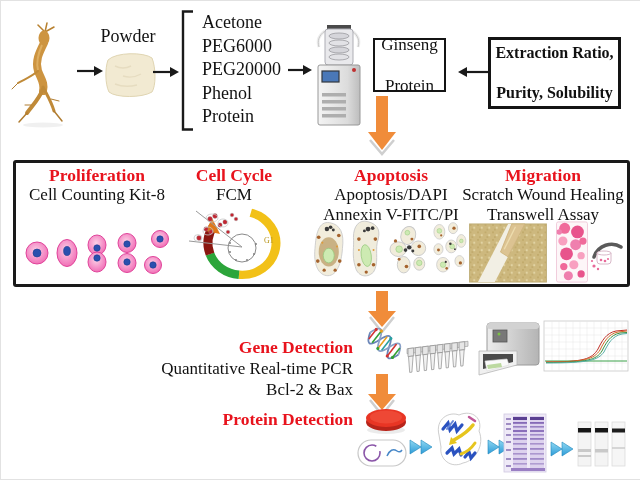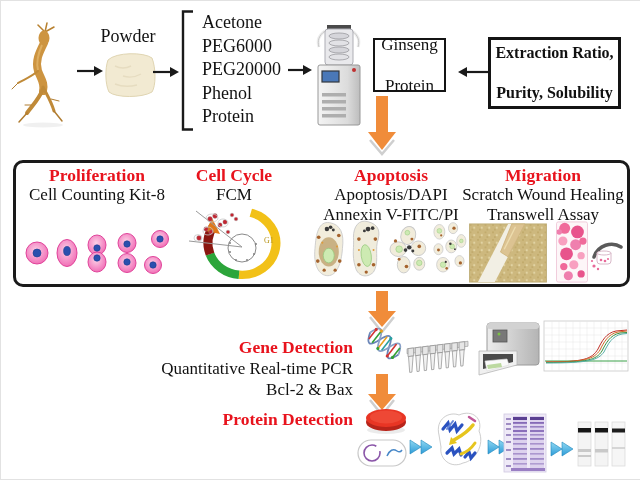--- a/index.html
+++ b/index.html
@@ -8,21 +8,21 @@
           font-family:"Liberation Serif", serif;color:#111;padding-left:40px;}
   .abs{position:absolute;}
   .txt{white-space:nowrap;}
   .red{color:#e8131d;font-weight:bold;}
   .center{text-align:center;}
   .right{text-align:right;}
   .box{border:2px solid #141414;background:#fff;display:flex;flex-direction:column;
        align-items:center;justify-content:center;line-height:1.25;gap:20px;}
   .box.thick{border-width:3px;font-weight:bold;}
   #assay-panel{position:absolute;left:12px;top:159px;width:611px;height:121px;
-               border:3px solid #1a1a1a;border-radius:10px;background:#fff;}
+               border:3px solid #1a1a1a;border-radius:3px;background:#fff;}
   .col-title{font-size:17.5px;line-height:19px;}
   .col-line{font-size:17px;line-height:20px;}
   .flow-label{font-size:18px;}
   svg{display:block;}
 </style>
 </head>
 <body>
 
 <div id="canvas">
 

